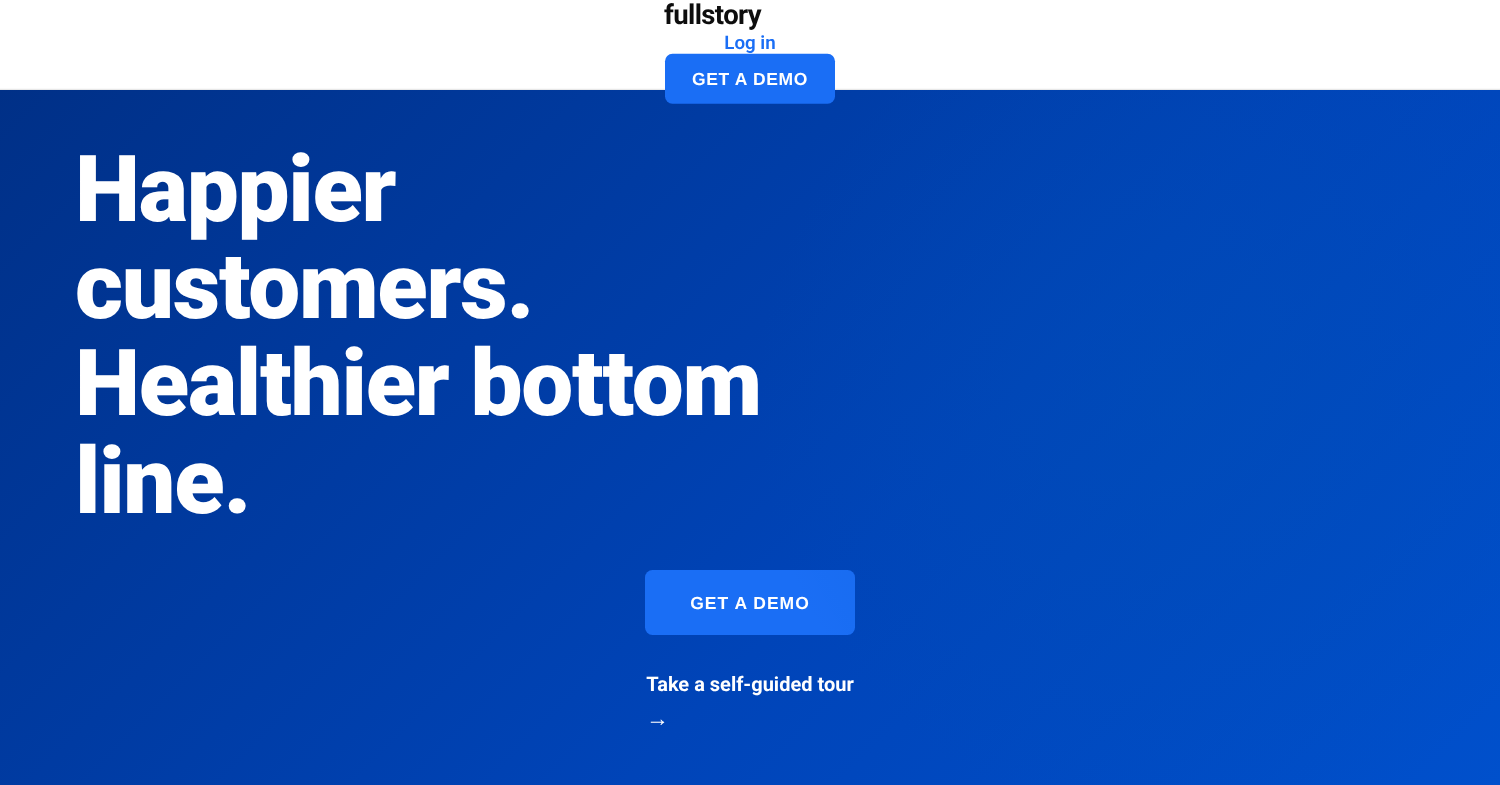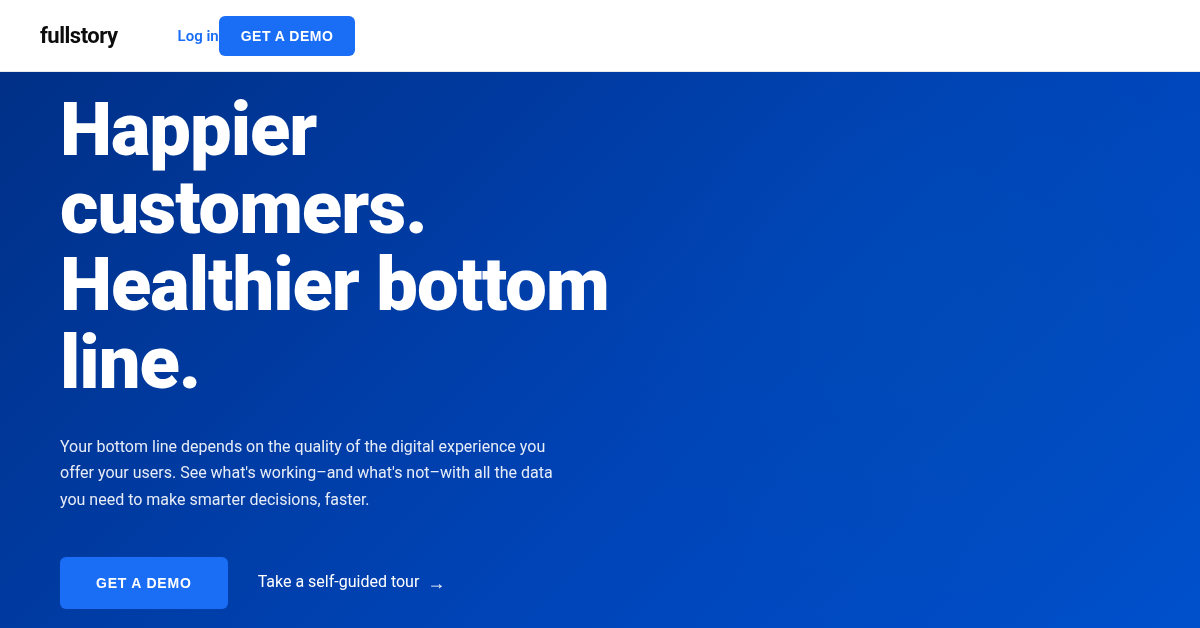--- a/index.html
+++ b/index.html
@@ -1,18 +1,19 @@
 <!DOCTYPE html>
 <html><head>
   <meta charset="utf-8">
   <style>
     * {
       margin: 0;
       padding: 0;
       box-sizing: border-box;
+      flex-direction: column;
     }
 
     body {
       font-family: -apple-system, BlinkMacSystemFont, 'Segoe UI', Roboto, Helvetica, Arial, sans-serif;
       width: 1200px;
       height: 628px;
       overflow: hidden;
     }
 
     
@@ -137,21 +138,21 @@
       font-size: 14px;
       font-weight: 700;
       cursor: pointer;
       letter-spacing: 0.8px;
       text-transform: uppercase;
     }
 
     .tour-link {
       color: #ffffff;
       font-size: 16px;
-      font-weight: 400;
+      font-weight: 700;
       cursor: pointer;
       display: flex;
       align-items: flex-start;
       gap: 8px;
       text-decoration: none;
     }
 
     .arrow-icon {
       font-size: 18px;
     }
@@ -164,21 +165,20 @@
 
 
   <div class="nav-actions">
     <a class="login-link">Log in</a>
     <button class="get-demo-nav-btn">GET A DEMO</button>
   </div>
 </nav>
 
 <section class="hero">
   <h1 class="hero-title">Happier customers. Healthier bottom line.</h1>
-  <p class="hero-subtitle">Your bottom line depends on the quality of the digital experience you offer your users. See what's working–and what's not–with all the data you need to make smarter decisions, faster.</p>
 
   <div class="hero-actions">
     <button class="get-demo-hero-btn">GET A DEMO</button>
     <a class="tour-link">
       <span>Take a self-guided tour</span>
       <span class="arrow-icon">→</span>
     </a>
   </div>
 </section>
 

